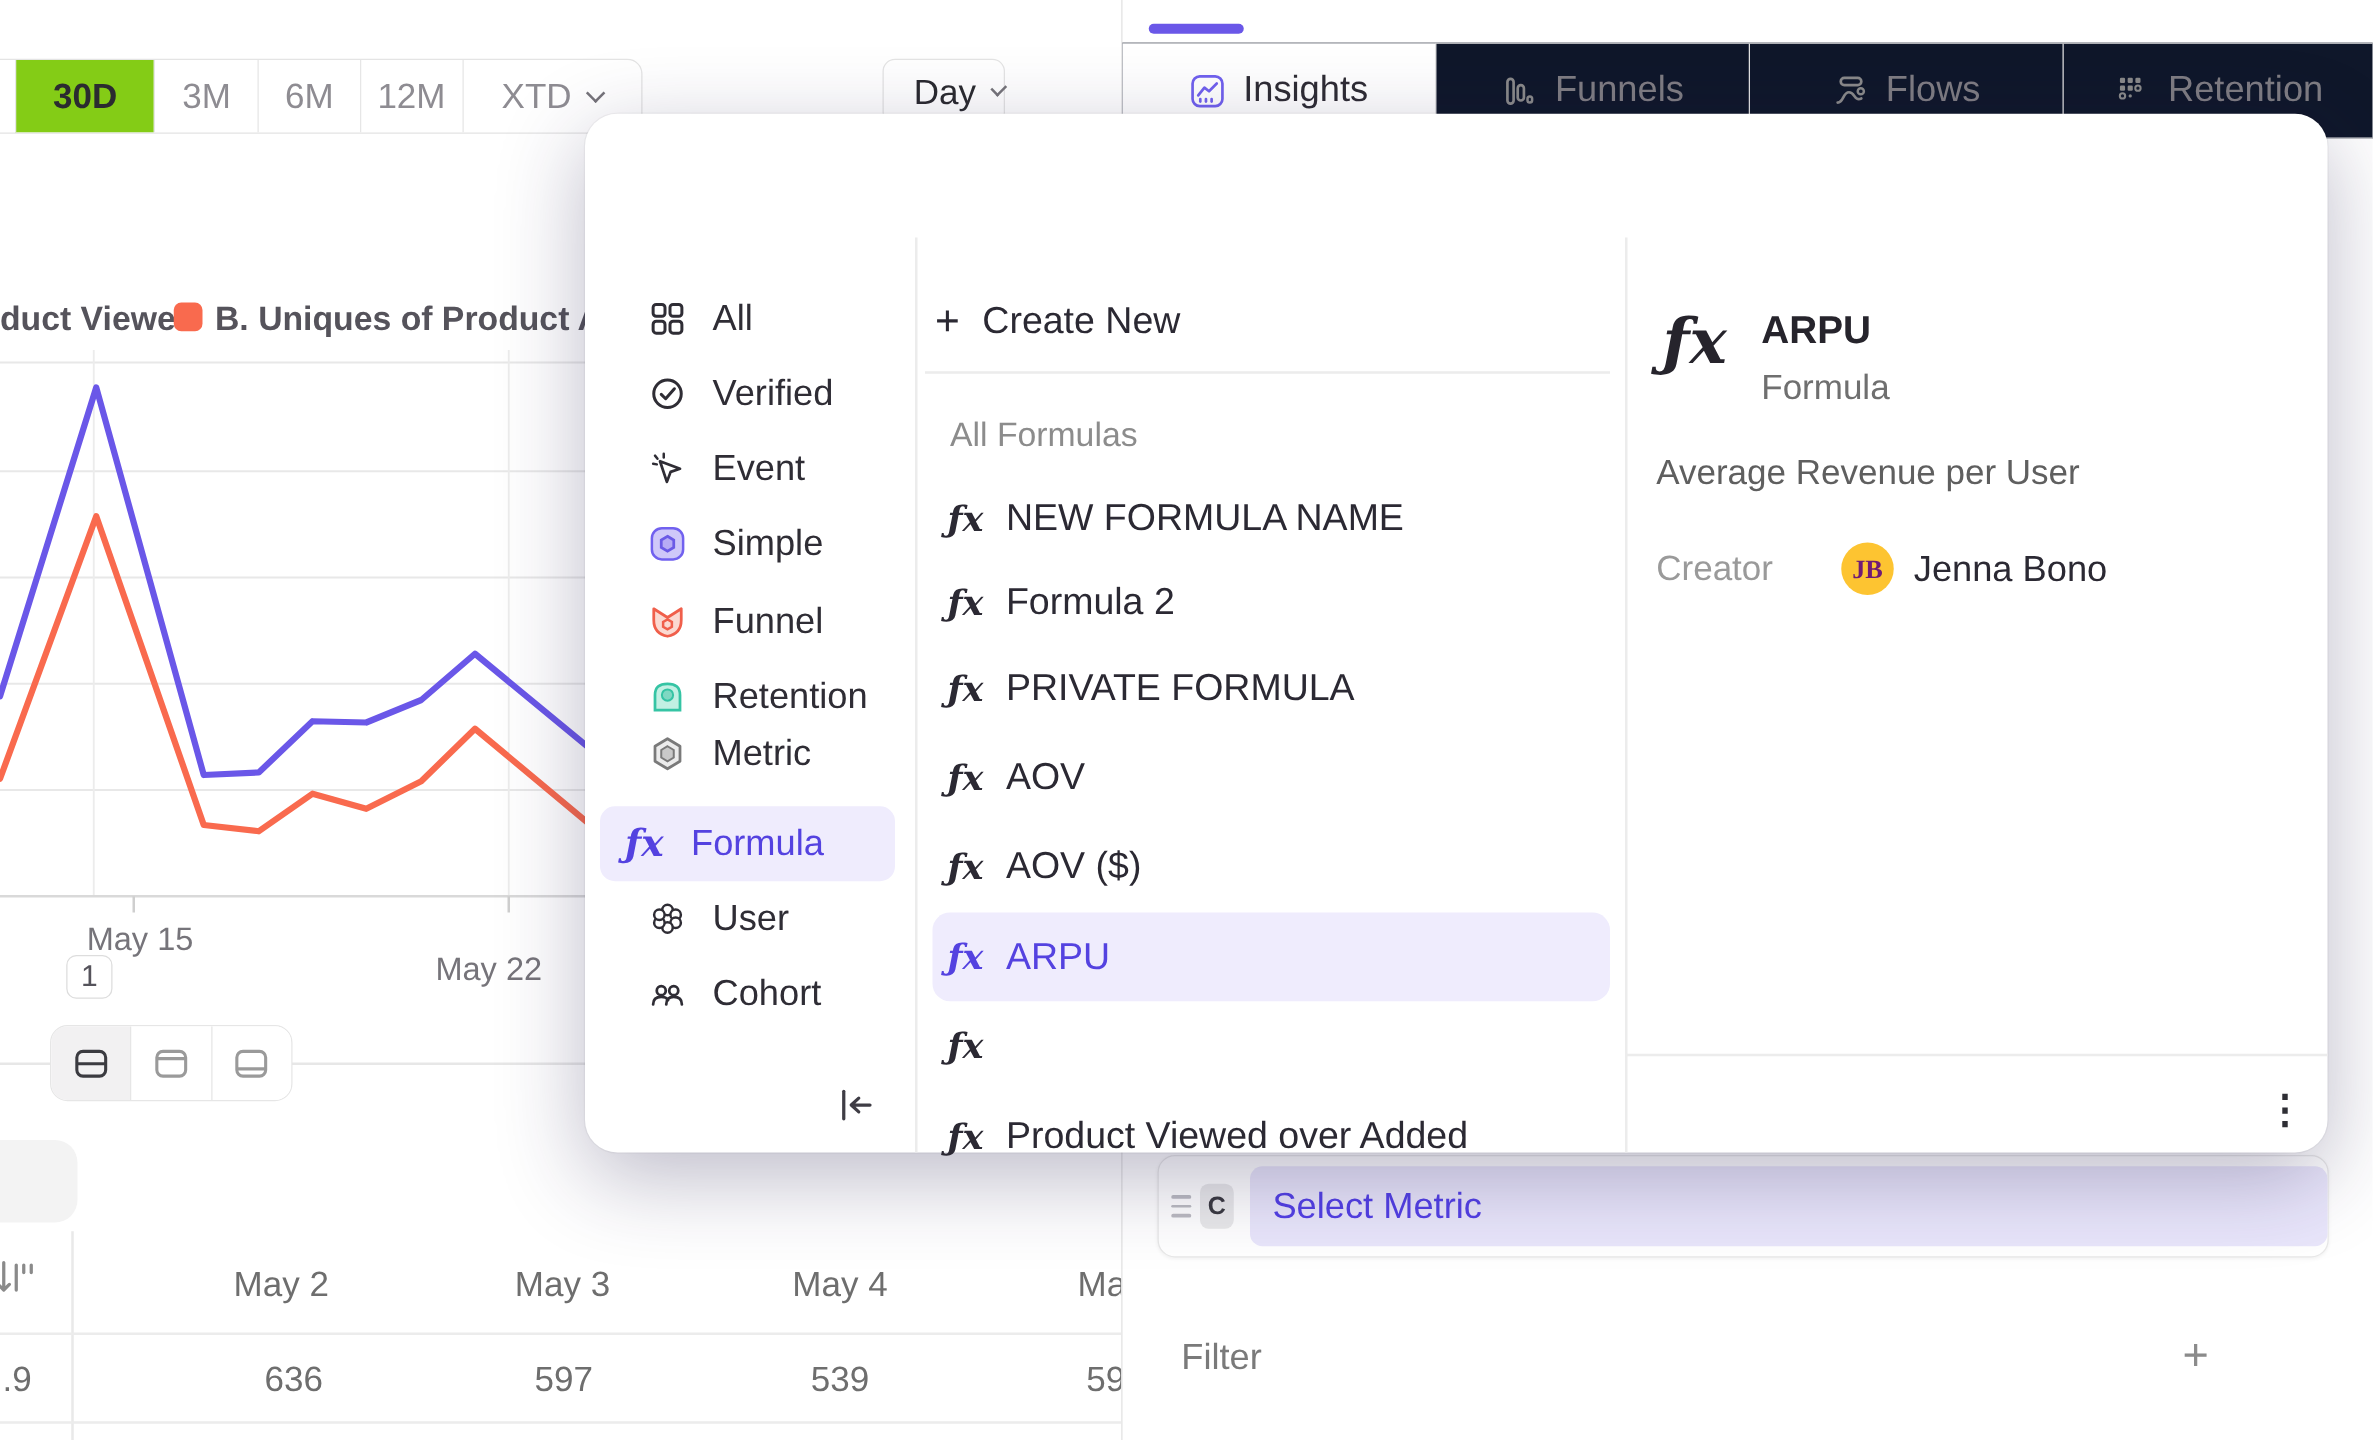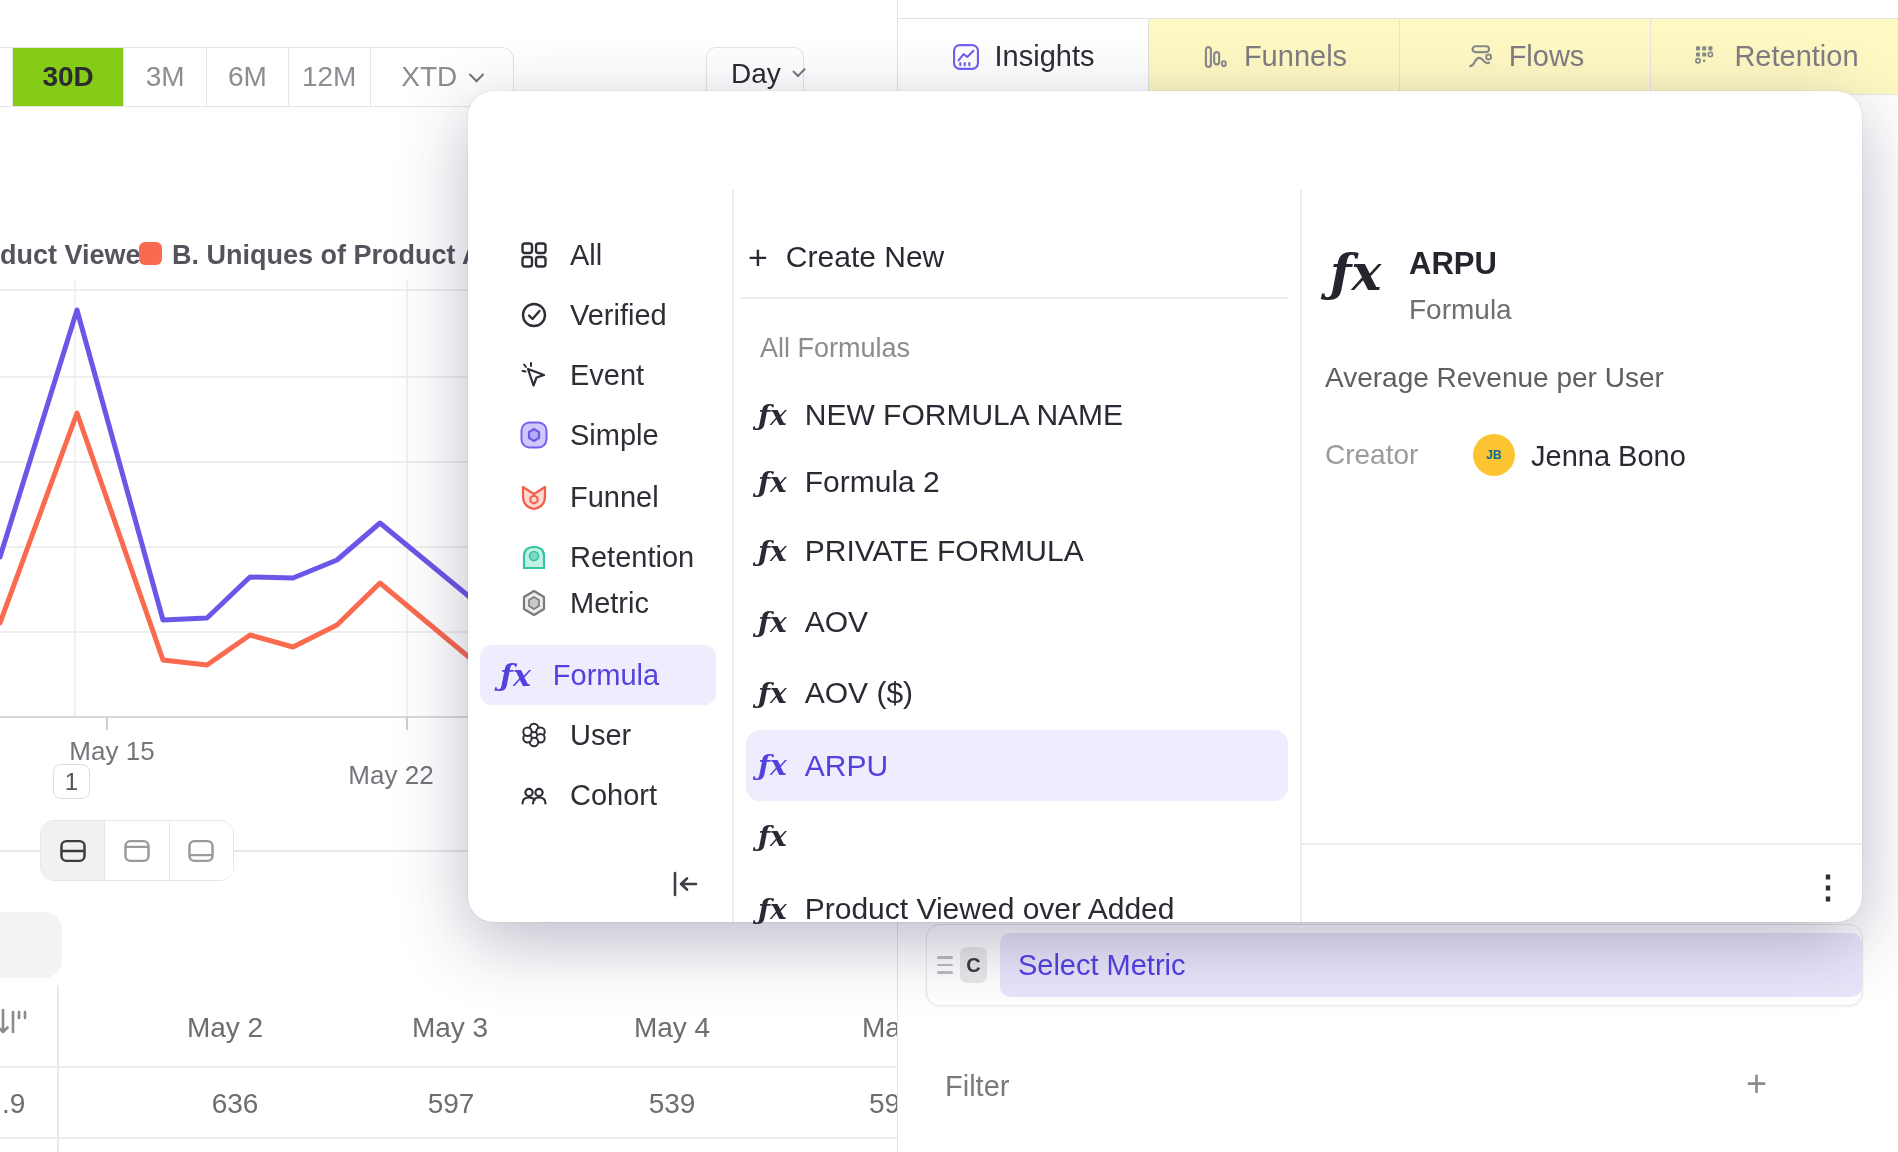--- a/index.html
+++ b/index.html
@@ -39,21 +39,21 @@
 
   .gray-pill { left:0; top:912px; width:62px; height:66px; background:#f3f3f3;
     border-radius:0 18px 18px 0; }
   .tbl-vline { left:57px; top:985px; width:1.5px; height:167px; background:#e9e9e9; }
   .tbl-hline { left:0; width:897px; height:1.5px; background:#ececec; }
   .tbl-cell { font-size:28px; color:#6e6e6e; font-weight:500; white-space:nowrap; }
 
   
   .right-panel { left:897px; top:0; width:1001px; height:1152px; background:#fff;
     border-left:1.5px solid #e2e2e2; }
-  .tabbar { position:absolute; left:0; top:18px; width:1001px; height:77px; background:#fef9c3;
+  .tabbar { position:absolute; left:0; top:34px; width:1001px; height:77px; background:#0f172a;
     border-top:1.5px solid #e2e2e2; border-bottom:1.5px solid #e7e7e7; display:flex; }
   .tab { height:100%; display:flex; align-items:center; justify-content:center; gap:15px;
     font-size:29px; font-weight:500; color:#7f7d83; border-right:1.5px solid #e2e2e2; cursor:pointer; }
   .tab.active { background:#fff; color:#2e2c34; }
   .tab-indicator { left:21px; top:19px; width:76px; height:8px; border-radius:4px; }
 
   .metric-card { left:28px; top:924px; width:937px; height:82px; background:#fff;
     border:1.5px solid #e8e8e8; border-radius:14px; box-shadow:0 1px 3px rgba(0,0,0,.05);
     display:flex; align-items:center; }
   .drag-handle { width:16px; margin-left:10px; display:flex; flex-direction:column; gap:5px; cursor:grab; }
@@ -90,21 +90,21 @@
     padding-left:12px; font-size:30px; font-weight:500; color:#2b2933; cursor:pointer; border-radius:14px; }
   .f-item.sel { background:#efecfd; color:#5442e0; }
   .fx { font-family:"DejaVu Serif", serif; font-style:italic; font-weight:600; font-size:28px; color:#2b2933; }
   .f-item.sel .fx { color:#5442e0; }
 
   .detail-title { left:941px; top:155px; font-size:31px; font-weight:700; color:#26242c; }
   .detail-sub { left:941px; top:203px; font-size:28px; color:#6f6f6f; }
   .detail-desc { left:857px; top:271px; font-size:28px; color:#5f5f5f; }
   .creator-label { left:857px; top:348px; font-size:28px; color:#9a9a9a; }
   .avatar { left:1005px; top:343px; width:42px; height:42px; border-radius:50%;
-    display:flex; align-items:center; justify-content:center; font-size:12px; font-weight:700; color:#0369a1; }
+    display:flex; align-items:center; justify-content:center; font-size:21px; font-weight:700; color:#701a75;font-family:Liberation Serif, serif; }
   .creator-name { left:1063px; top:349px; font-size:29px; color:#2b2933; }
   .detail-div { left:832px; top:752px; width:562px; height:1.5px; background:#ececec; }
   .kebab { left:1338px; top:772px; width:44px; height:48px; display:flex; align-items:center;
     justify-content:center; font-size:32px; font-weight:700; color:#2f2f35; cursor:pointer; }
   .collapse-btn { left:200px; top:778px; width:34px; height:30px; cursor:pointer; }
 </style>
 </head>
 <body>
 
 <div class="abs" style="left:0;top:0;width:897px;height:1152px;">

